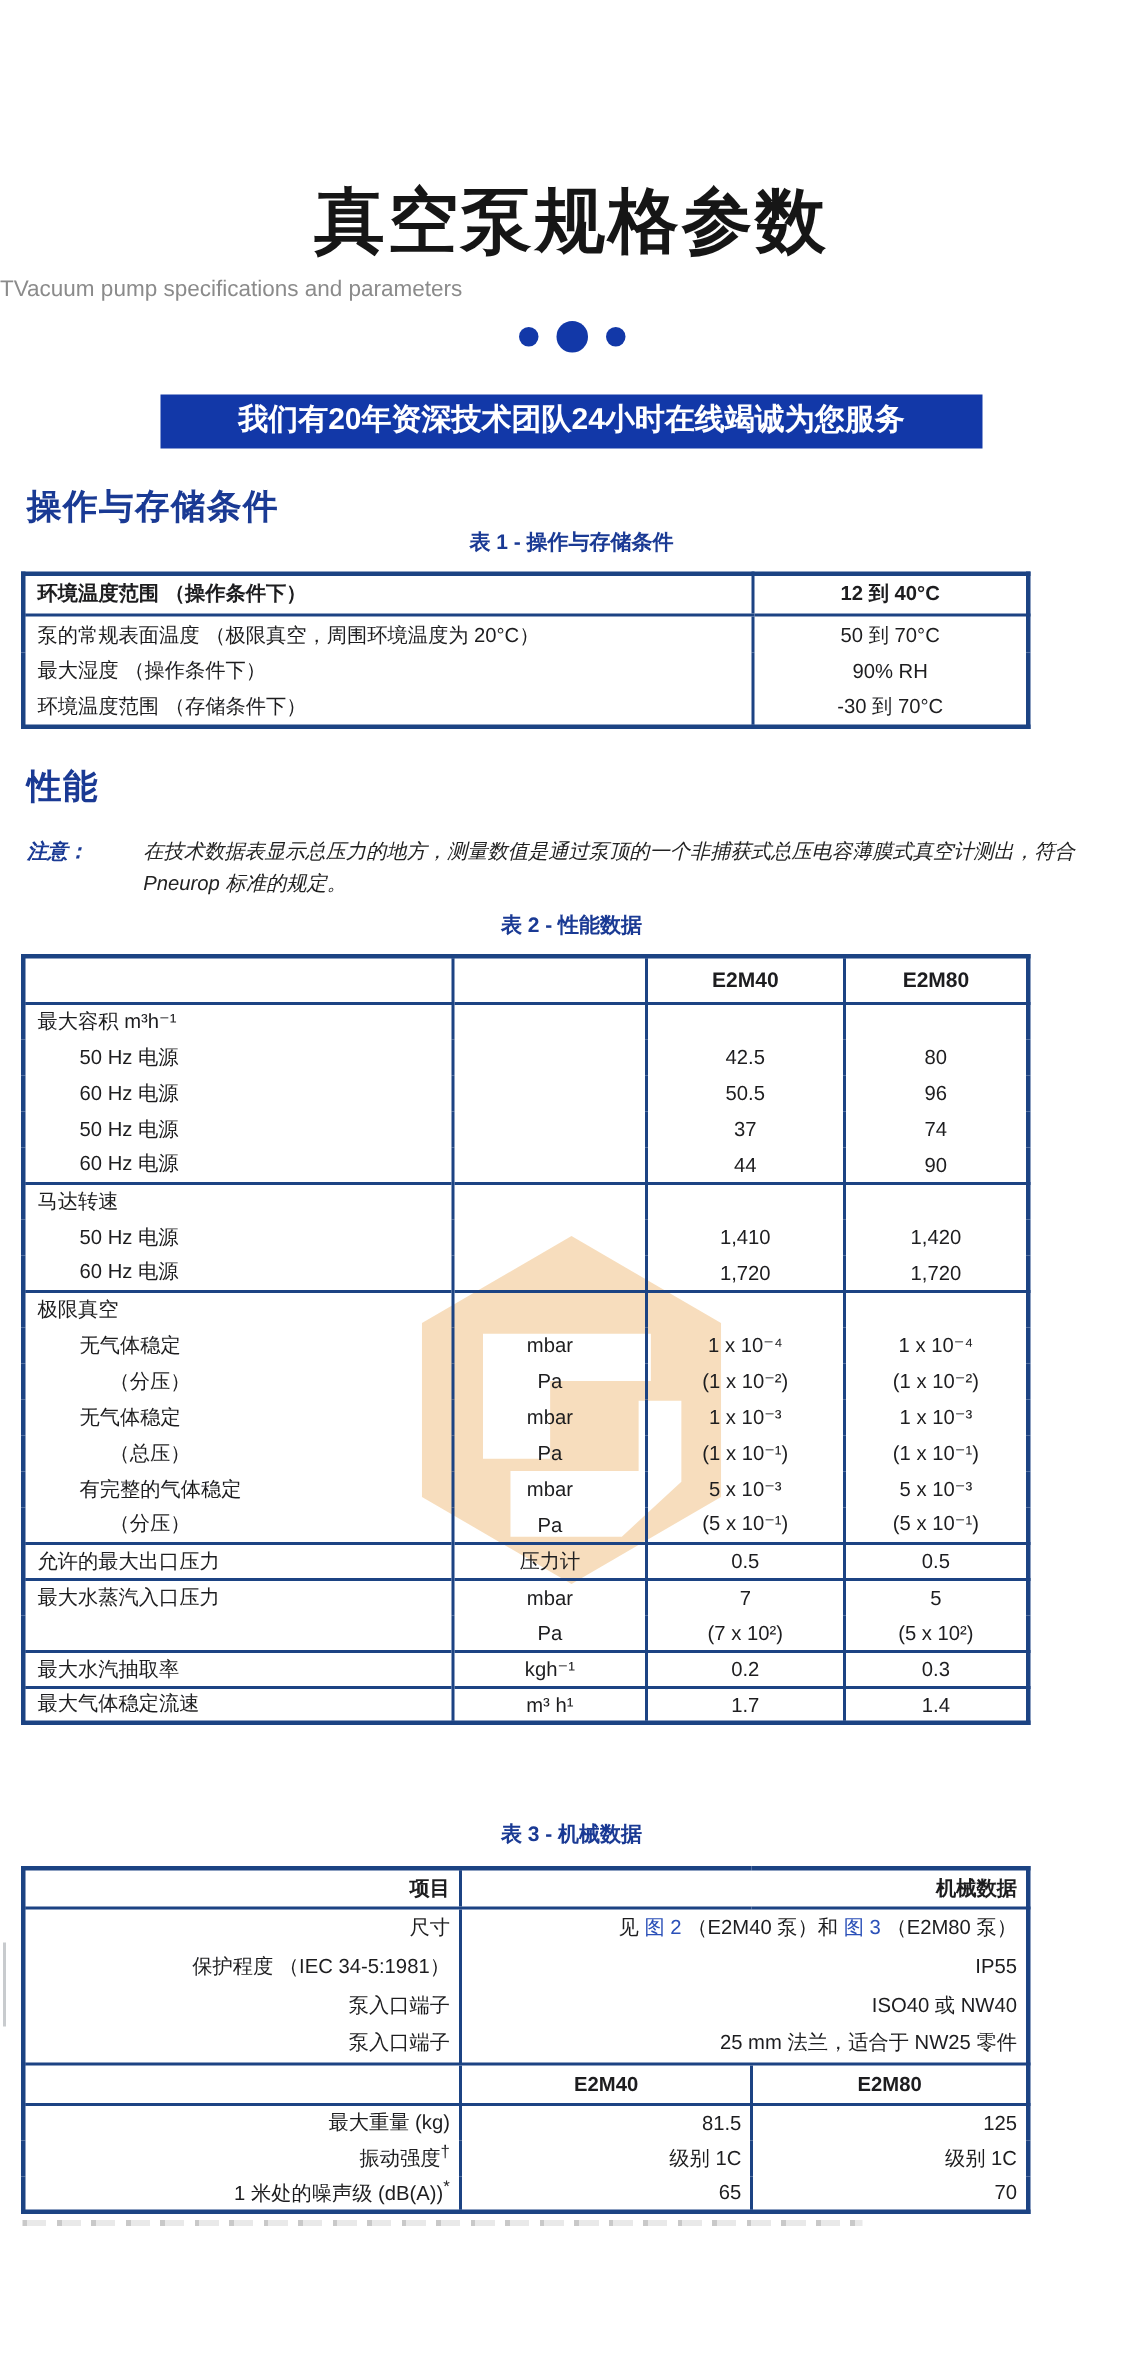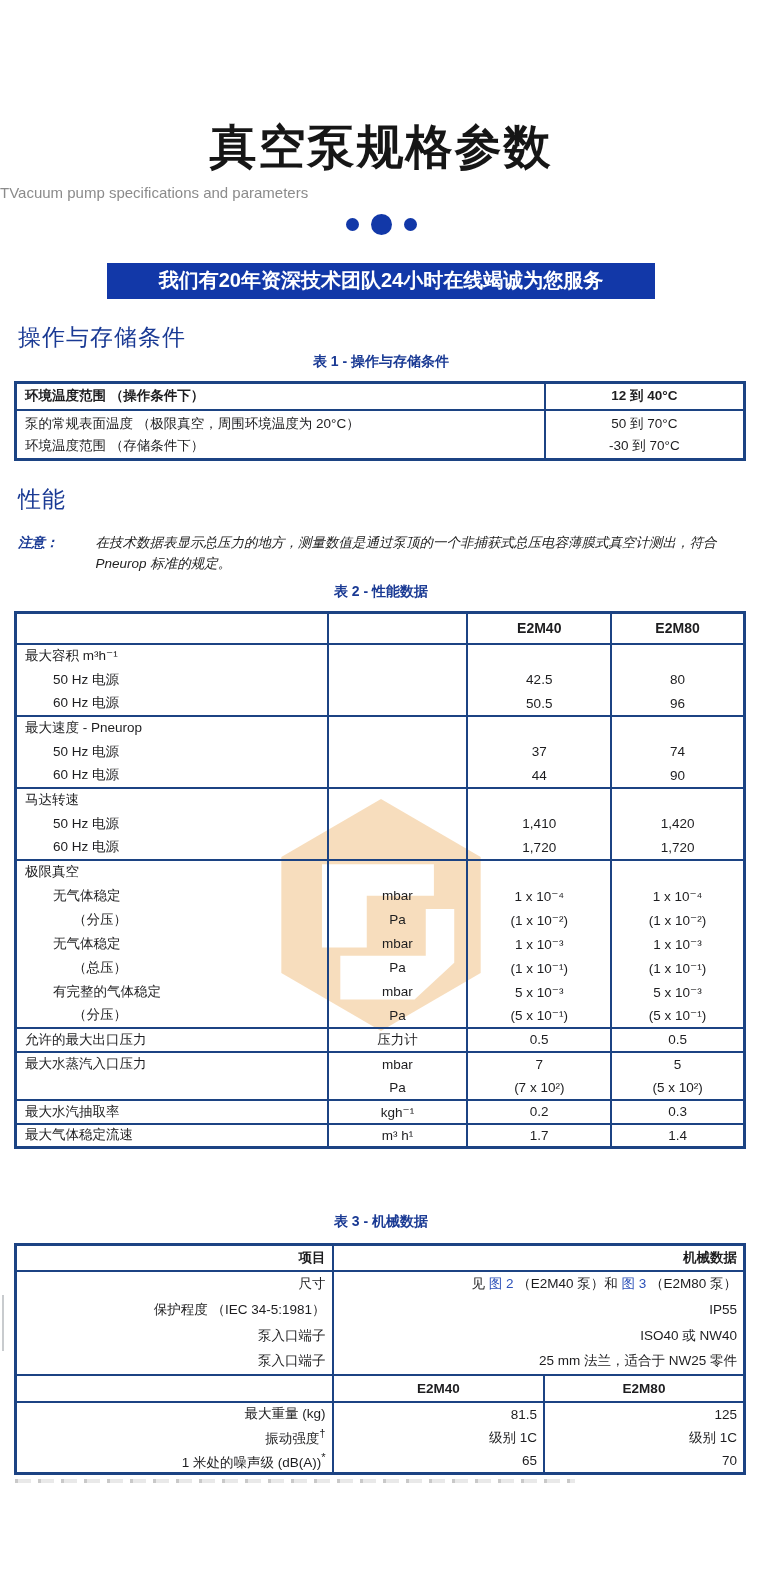--- a/index.html
+++ b/index.html
@@ -23,27 +23,27 @@
   .page-subtitle{margin-top:5px;text-align:left;font-size:15px;color:var(--subtitle-gray);}
   .dots{margin-top:13px;text-align:center;height:22px;}
   .dot{display:inline-block;border-radius:50%;background:var(--accent-blue);vertical-align:middle;}
   .dot.small{width:13px;height:13px;margin:0 6px;}
   .dot.big{width:21px;height:21px;margin:0 6px;}
   .banner{
     width:548px;margin:27px auto 0;background:var(--accent-blue);color:#fff;
     text-align:center;font-size:20px;font-weight:700;line-height:31px;padding:2px 0 3px;
   }
   
-  .section-heading{margin:23px 0 0 18px;font-size:23px;font-weight:400;color:var(--heading-blue);letter-spacing:1px;}
+  .section-heading{margin:23px 0 0 18px;font-size:23px;font-weight:700;color:var(--heading-blue);letter-spacing:1px;}
   .table-caption{text-align:center;font-size:14px;font-weight:700;color:var(--heading-blue);}
   .note{margin:17px 18px 0 18px;display:flex;font-size:13.5px;line-height:21px;font-style:italic;}
   .note-label{color:var(--heading-blue);font-weight:700;margin-right:37px;white-space:nowrap;}
   .note-body{color:#222;}
   
-  table{border-collapse:collapse;width:732px;margin:10px 0 0 14px;font-size:13.5px;color:var(--text-dark);table-layout:fixed;padding-left:48px;}
+  table{border-collapse:collapse;width:673px;margin:10px 0 0 14px;font-size:13.5px;color:var(--text-dark);table-layout:fixed;padding-left:48px;}
   table{border:3px solid var(--table-border-blue);}
   td,th{padding:0 6px;vertical-align:middle;}
   .lbl{text-align:left;padding-left:8px;}
   .ctr{text-align:center;}
   
   .t1 tr{height:25px;}
   .t1 .hdr td{font-weight:700;border-bottom:2px solid var(--table-border-blue);height:27px;}
   .t1 td.v{border-left:2px solid var(--table-border-blue);text-align:center;}
   .t1 .first td{padding-top:3px;}
   
@@ -94,20 +94,24 @@
       <col style="width:27.4%">
     </colgroup>
   <tbody>
       <tr class="hdr">
     <td class="lbl">环境温度范围 （操作条件下）</td>
     <td class="v">12 到 40°C</td>
   </tr>
   <tr class="first">
     <td class="lbl">泵的常规表面温度 （极限真空，周围环境温度为 20°C）</td>
     <td class="v">50 到 70°C</td>
+  </tr>
+  <tr>
+    <td class="lbl">最大湿度 （操作条件下）</td>
+    <td class="v">90% RH</td>
   </tr>
   <tr>
     <td class="lbl">环境温度范围 （存储条件下）</td>
     <td class="v">-30 到 70°C</td>
   </tr>
 </tbody>
   </table>
 
 <div class="section-heading">性能</div>
 <div class="note">
@@ -150,26 +154,20 @@
           <td class="ctr c2"></td>
           <td class="ctr c3">42.5</td>
           <td class="ctr c4">80</td>
         </tr>
     <tr>
           <td class="lbl c1 ind1">60 Hz 电源</td>
           <td class="ctr c2"></td>
           <td class="ctr c3">50.5</td>
           <td class="ctr c4">96</td>
         </tr>
-    <tr class="gs">
-          <td class="lbl c1">最大速度 - Pneurop</td>
-          <td class="ctr c2"></td>
-          <td class="ctr c3"></td>
-          <td class="ctr c4"></td>
-        </tr>
     <tr>
           <td class="lbl c1 ind1">50 Hz 电源</td>
           <td class="ctr c2"></td>
           <td class="ctr c3">37</td>
           <td class="ctr c4">74</td>
         </tr>
     <tr>
           <td class="lbl c1 ind1">60 Hz 电源</td>
           <td class="ctr c2"></td>
           <td class="ctr c3">44</td>

